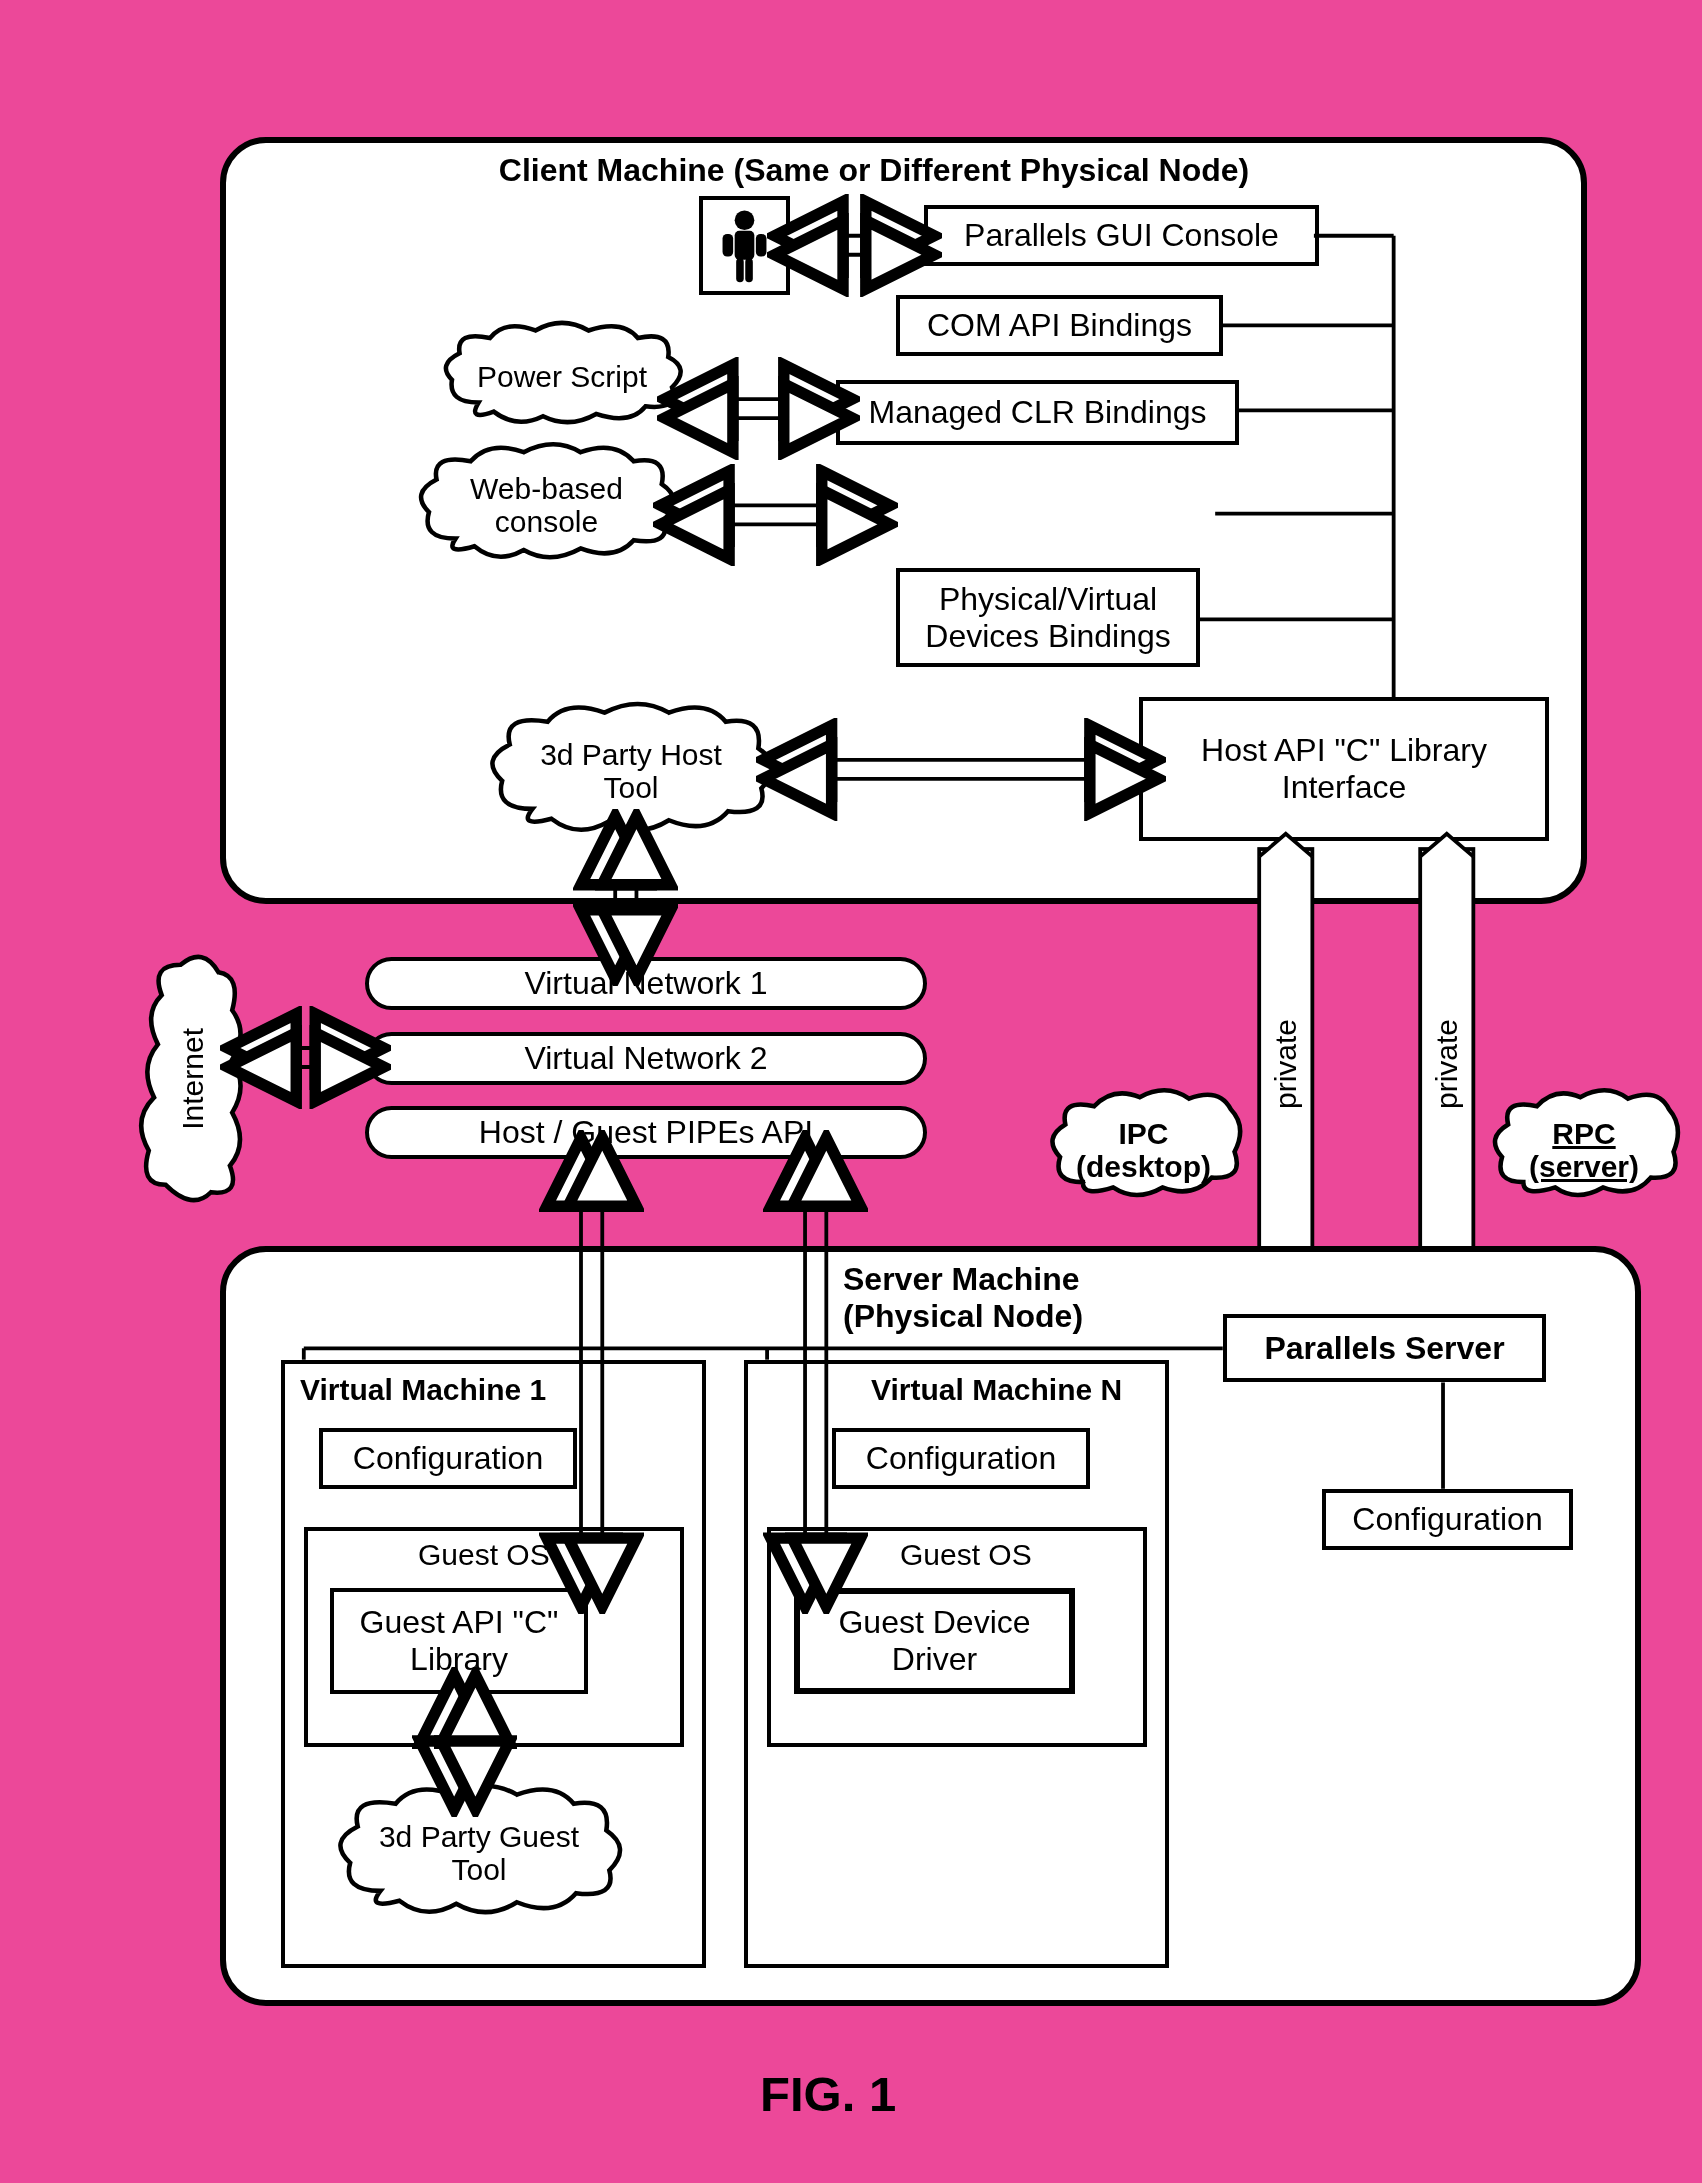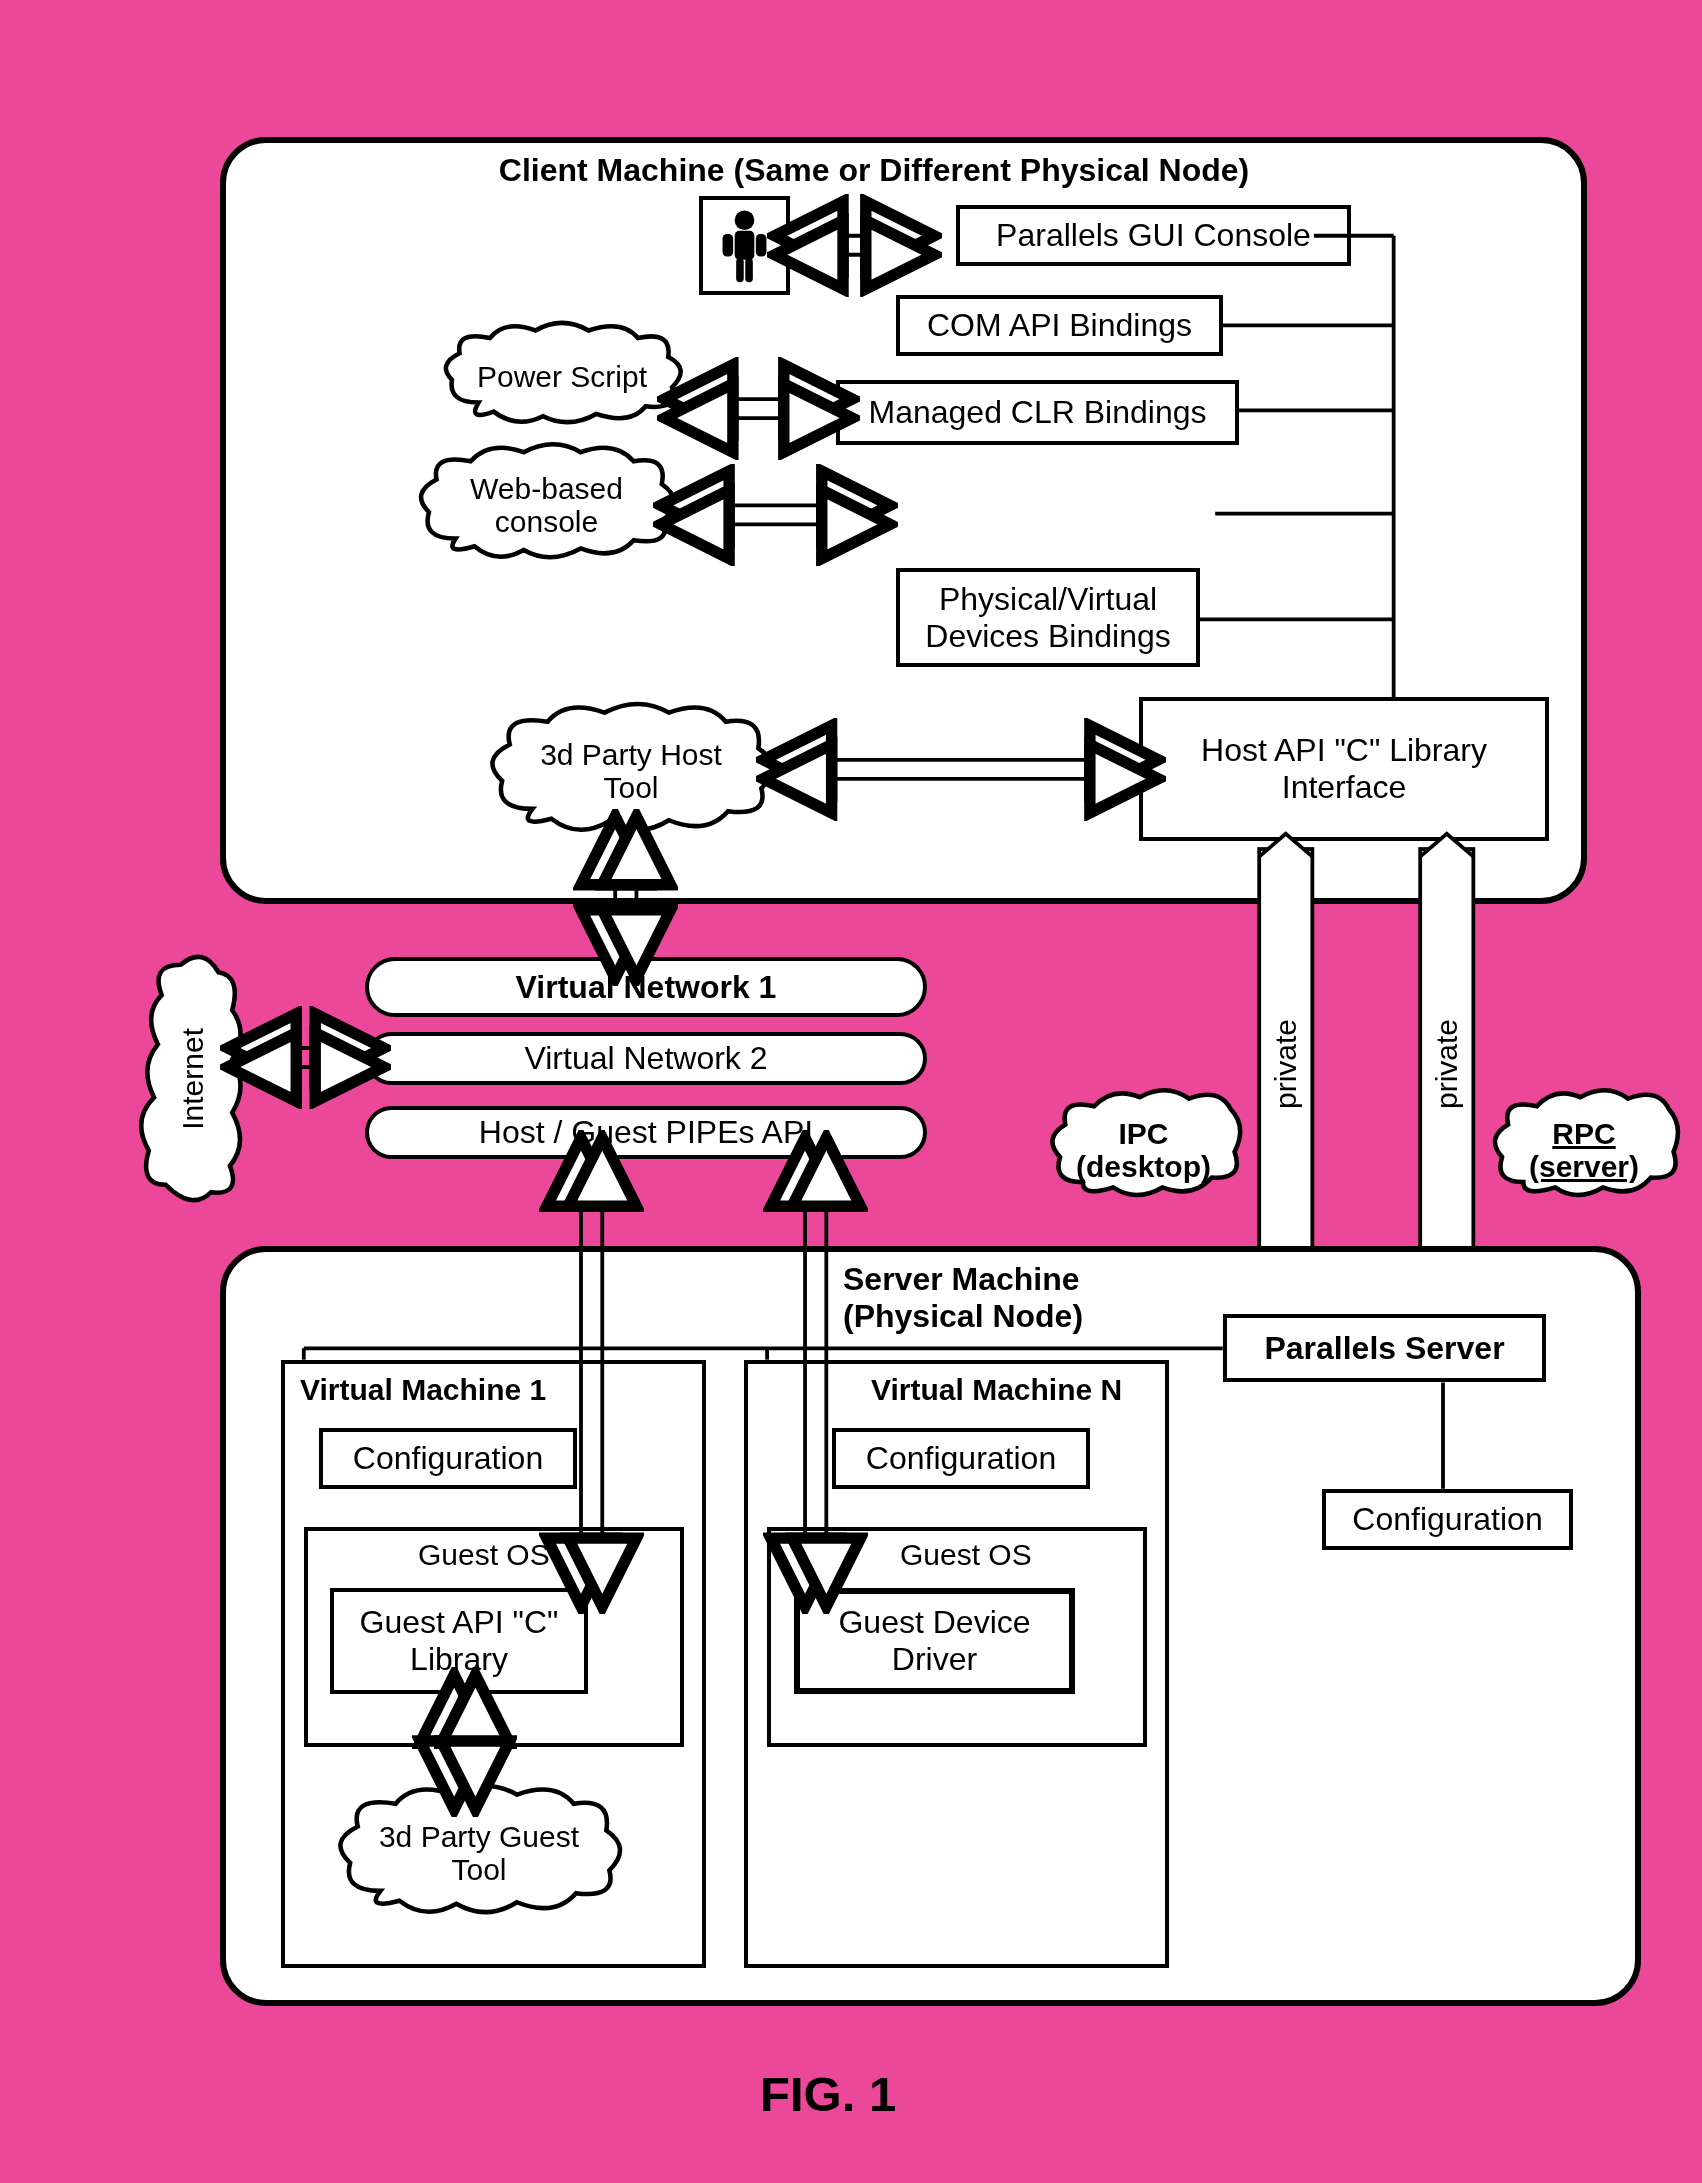--- a/index.html
+++ b/index.html
@@ -125,21 +125,21 @@
     <svg width="53" height="76" viewBox="0 0 70 100">
       <circle cx="35" cy="16" r="13" fill="#000"></circle>
       <rect x="22" y="30" width="26" height="38" rx="6" fill="#000"></rect>
       <rect x="6" y="34" width="14" height="30" rx="6" fill="#000"></rect>
       <rect x="50" y="34" width="14" height="30" rx="6" fill="#000"></rect>
       <rect x="24" y="66" width="10" height="32" rx="5" fill="#000"></rect>
       <rect x="36" y="66" width="10" height="32" rx="5" fill="#000"></rect>
     </svg>
   </div>
 
-  <div class="boxlabel" style="left:956px; top:205px; width:395px; height:61px;text-align:right;">Parallels GUI Console</div>
+  <div class="boxlabel" style="left:924px; top:205px; width:395px; height:61px;text-align:right;">Parallels GUI Console</div>
 
   <div class="boxlabel" style="left:896px; top:295px; width:327px; height:61px;">COM API Bindings</div>
 
   <div class="boxlabel" style="left:836px; top:380px; width:403px; height:65px;">Managed CLR Bindings</div>
 
 
   <div class="boxlabel" style="left:896px; top:568px; width:304px; height:99px; white-space:pre-line;">Physical/Virtual
 Devices Bindings</div>
 
   <div class="boxlabel" style="left:1139px; top:697px; width:410px; height:144px; white-space:pre-line;">Host API "C" Library
@@ -196,21 +196,21 @@
     <line x1="905" y1="525" x2="1092" y2="525" stroke="#000" stroke-width="5" marker-start="url(#ahR)" marker-end="url(#ah)"></line>
     <line x1="905" y1="550" x2="1092" y2="550" stroke="#000" stroke-width="5" marker-start="url(#ahR)" marker-end="url(#ah)"></line>
 
     <line x1="900" y1="665" x2="1142" y2="665" stroke="#000" stroke-width="5" marker-start="url(#ahR)" marker-end="url(#ah)"></line>
     <line x1="900" y1="690" x2="1142" y2="690" stroke="#000" stroke-width="5" marker-start="url(#ahR)" marker-end="url(#ah)"></line>
 
     <line x1="1035" y1="1000" x2="1495" y2="1000" stroke="#000" stroke-width="5" marker-start="url(#ahR)" marker-end="url(#ah)"></line>
     <line x1="1035" y1="1025" x2="1495" y2="1025" stroke="#000" stroke-width="5" marker-start="url(#ahR)" marker-end="url(#ah)"></line>
   </svg>
 
-  <div class="pill" style="left:365px; top:957px; width:562px; height:60px;font-weight:bold;">Virtual Network 1</div>
+  <div class="pill" style="left:365px; top:957px; width:562px; height:53px;">Virtual Network 1</div>
   <div class="pill" style="left:365px; top:1032px; width:562px; height:53px;">Virtual Network 2</div>
   <div class="pill" style="left:365px; top:1106px; width:562px; height:53px;">Host / Guest PIPEs API</div>
 
   <div class="cloud" style="left:135px; top:942px; width:114px; height:273px;">
     <svg viewBox="0 0 150 360">
       <path d="M40 320 Q5 320 18 275 Q-5 235 25 205 Q5 165 30 135 Q10 95 35 70 Q20 30 60 30 Q90 5 110 40 Q140 45 128 90 Q150 120 128 155 Q150 190 128 225 Q150 265 125 295 Q140 335 100 330 Q75 355 40 320 Z" fill="#fff" stroke="#000" stroke-width="6"></path>
     </svg>
     <div class="cloud-text vtext" style="position:relative;">Internet</div>
   </div>
 

